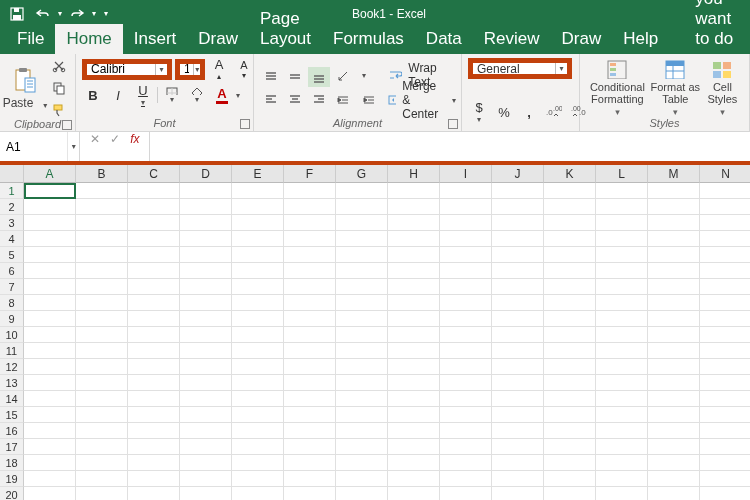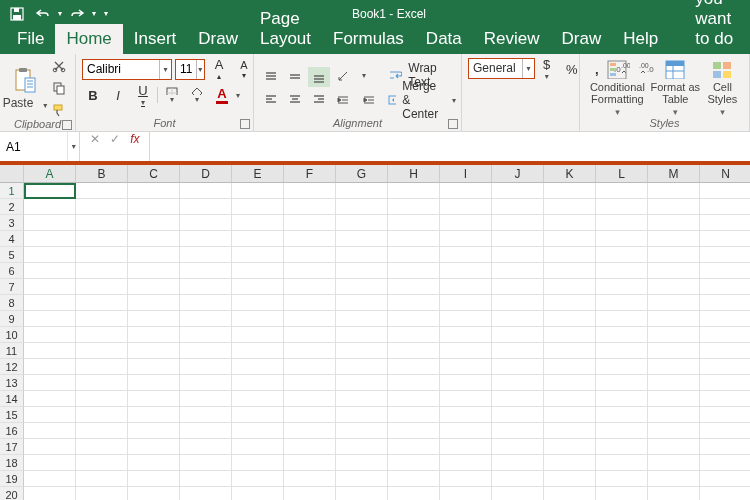--- a/index.html
+++ b/index.html
@@ -16,21 +16,21 @@
 .group { border-right: 1px solid #d6d6d6; display: flex; flex-direction: column; position: relative; }
 .group-body { flex: 1; display: flex; align-items: center; padding: 4px 6px 0 6px; gap: 6px; }
 .group-label { font-size: 11px; color: #666; text-align: center; padding-bottom: 2px; position: relative; font-style: italic; }
 .gl-launcher { position: absolute; right: 3px; bottom: 2px; width: 10px; height: 10px; border: 1px solid #888; cursor: pointer; }
 .clipboard .paste { display: flex; flex-direction: column; align-items: center; width: 38px; cursor: pointer; }
 .paste svg { margin-bottom: 1px; }
 .paste-label { font-size: 12px; color: #444; display: flex; align-items: flex-end; gap: 10px; }
 .clipboard .side { display: flex; flex-direction: column; gap: 6px; }
 .small-btn { width: 18px; height: 16px; display: flex; align-items: center; justify-content: center; cursor: pointer; }
 .font-row { display: flex; align-items: center; gap: 3px; height: 22px; }
-.select { display: flex; background: #fff; border: 1px solid #c2410c; height: 21px; }
+.select { display: flex; align-items: center; background: #fff; border: 5px solid #c2410c; height: 21px; }
 .select input, .select .val { border: 0; outline: 0; font-size: 12px; padding: 2px 4px; width: 100%; background: transparent; }
 .select .arrow { width: 14px; height: 100%; display: flex; align-items: center; justify-content: center; border-left: 1px solid #bcbcbc; cursor: pointer; }
 .font-row .btn { width: 22px; height: 20px; display: flex; flex-direction: column; align-items: center; justify-content: center; border: 1px solid transparent; cursor: pointer; font-size: 13px; }
 .font-stack { display: flex; flex-direction: column; gap: 4px; }
 .align-grid { display: grid; grid-template-columns: repeat(3, 22px); grid-template-rows: repeat(2, 20px); gap: 2px; }
 .align-cell { display: flex; align-items: center; justify-content: center; border: 1px solid transparent; cursor: pointer; }
 .align-stack { display: flex; flex-direction: column; gap: 2px; }
 .row { display: flex; align-items: center; gap: 6px; height: 22px; }
 .big-btn { display: flex; flex-direction: column; align-items: center; justify-content: center; width: 64px; height: 58px; cursor: pointer; }
 .big-btn .lbl { font-size: 11px; color: #444; text-align: center; line-height: 1.1; margin-top: 2px; }
@@ -273,21 +273,21 @@
             </svg>
           <span style="font-size:12px">Merge &amp; Center</span>
             <span class="carrow">▾</span>
         </div>
       </div>
     </div>
     <div class="group-label"><span>Alignment</span><div class="gl-launcher"></div></div>
   </div>
 
   <div class="group" style="width:118px">
-    <div class="group-body" style="flex-direction:row;align-items:flex-start;gap:1px">
+    <div class="group-body" style="flex-direction:column;align-items:flex-start;gap:22px">
       <div class="select" style="width:104px">
           <span class="val">General</span>
           <div class="arrow">
             <span class="carrow">▾</span>
           </div>
         </div>
       <div class="font-row">
         <div class="btn">$ <span class="carrow">▾</span></div>
         <div class="btn">%</div>
         <div class="btn">

